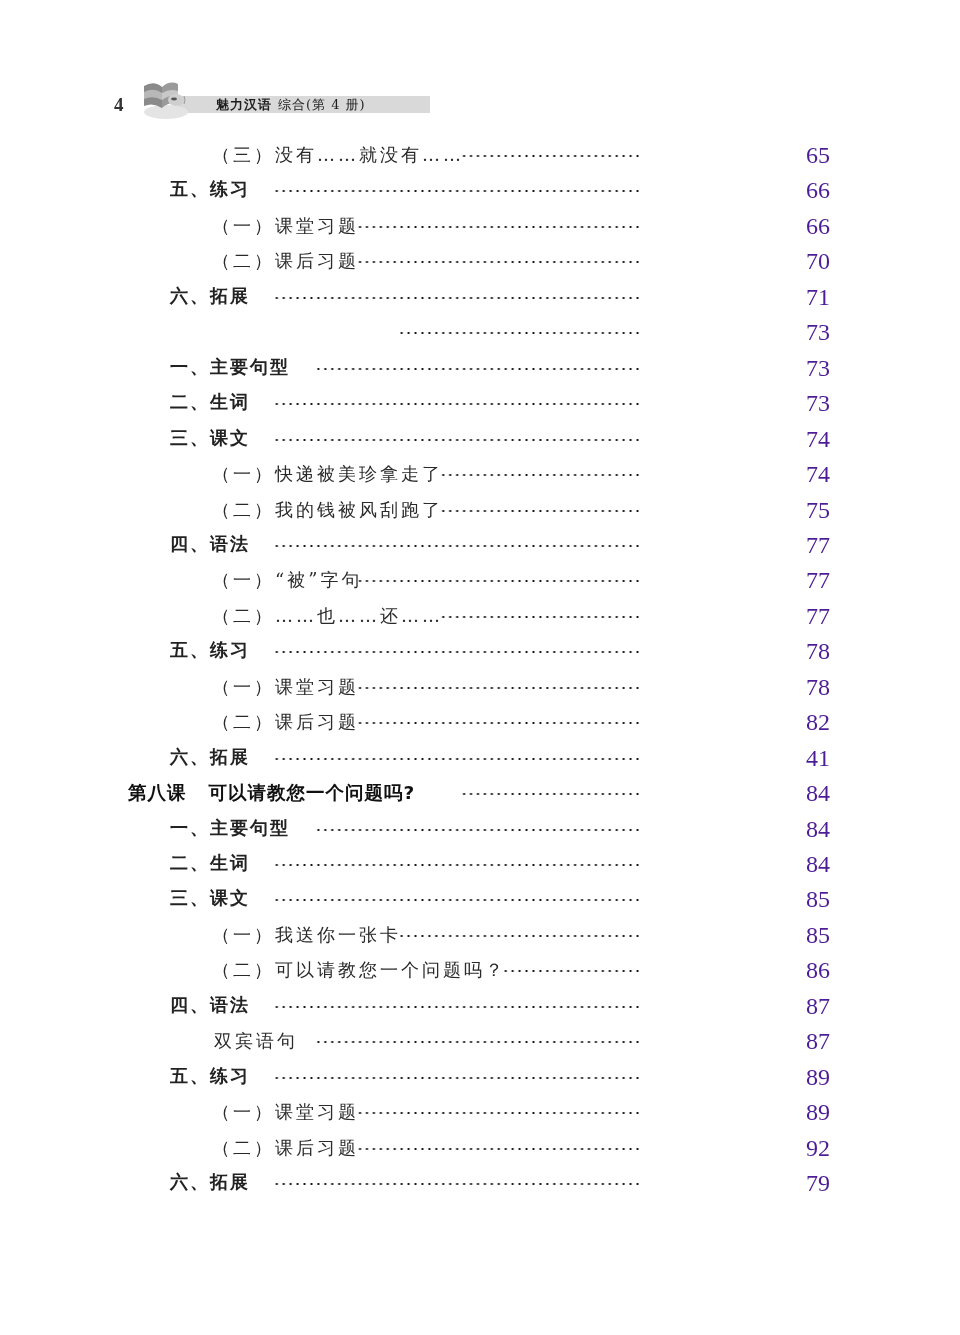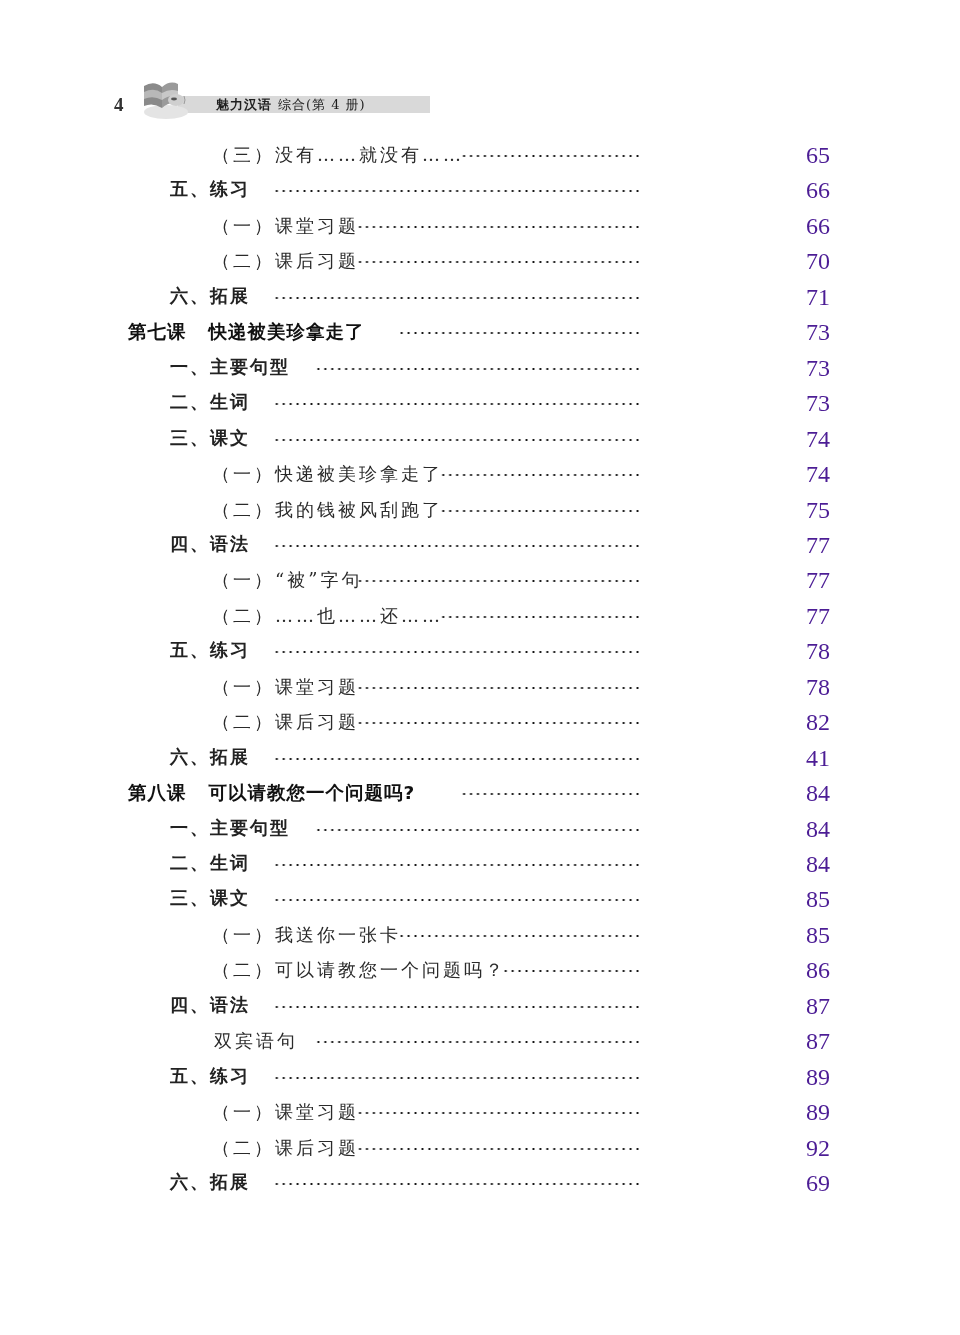--- a/index.html
+++ b/index.html
@@ -174,21 +174,20 @@
       <span class="toc-label">（二）课后习题</span>
       <span class="leader" style="left: 356px;"></span>
       <span class="page">70</span>
     </div>
     <div class="toc-row lvl1" style="top: 141.8px;">
       <span class="toc-label">六、拓展</span>
       <span class="leader" style="left: 272px;"></span>
       <span class="page">71</span>
     </div>
     <div class="toc-row lvl0" style="top: 177.25px;">
-      <span class="toc-label"><span>第七课</span><span class="chap-title">快递被美珍拿走了</span></span>
       <span class="leader" style="left: 398px;"></span>
       <span class="page">73</span>
     </div>
     <div class="toc-row lvl1" style="top: 212.7px;">
       <span class="toc-label">一、主要句型</span>
       <span class="leader" style="left: 314px;"></span>
       <span class="page">73</span>
     </div>
     <div class="toc-row lvl1" style="top: 248.15px;">
       <span class="toc-label">二、生词</span>
@@ -296,15 +295,15 @@
       <span class="page">89</span>
     </div>
     <div class="toc-row lvl2" style="top: 992.6px;">
       <span class="toc-label">（二）课后习题</span>
       <span class="leader" style="left: 356px;"></span>
       <span class="page">92</span>
     </div>
     <div class="toc-row lvl1" style="top: 1028.05px;">
       <span class="toc-label">六、拓展</span>
       <span class="leader" style="left: 272px;"></span>
-      <span class="page">69</span>
+      <span class="page">79</span>
     </div>
   </div>
 
 </body></html>

